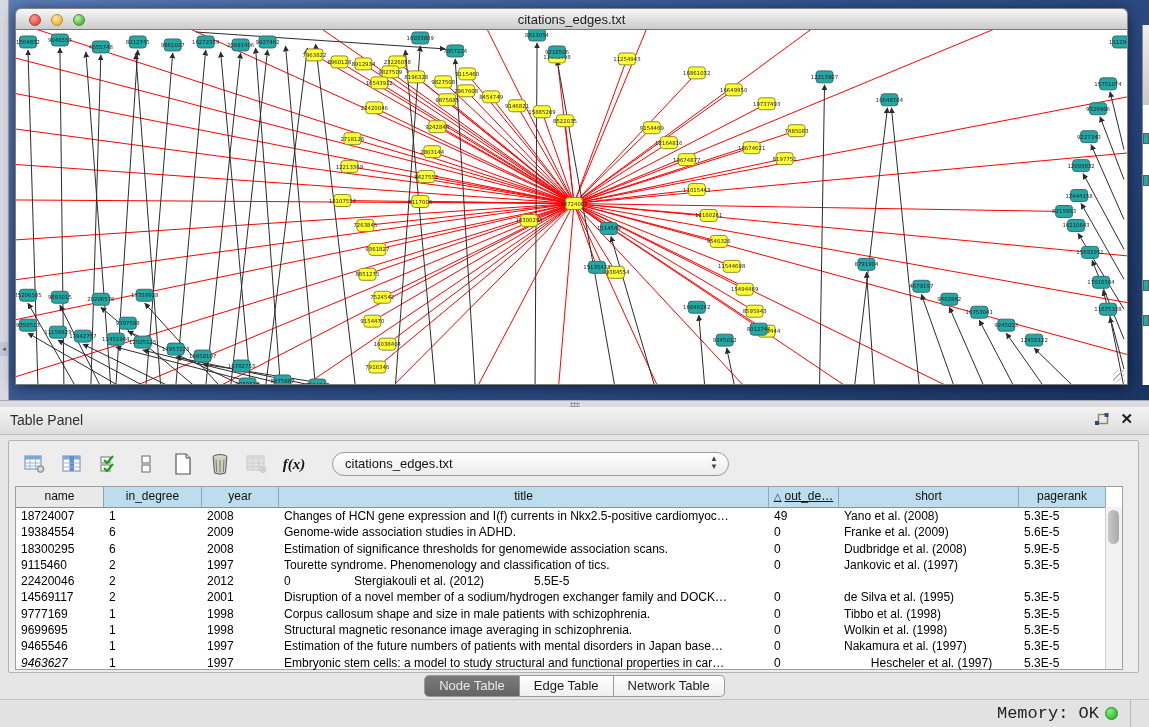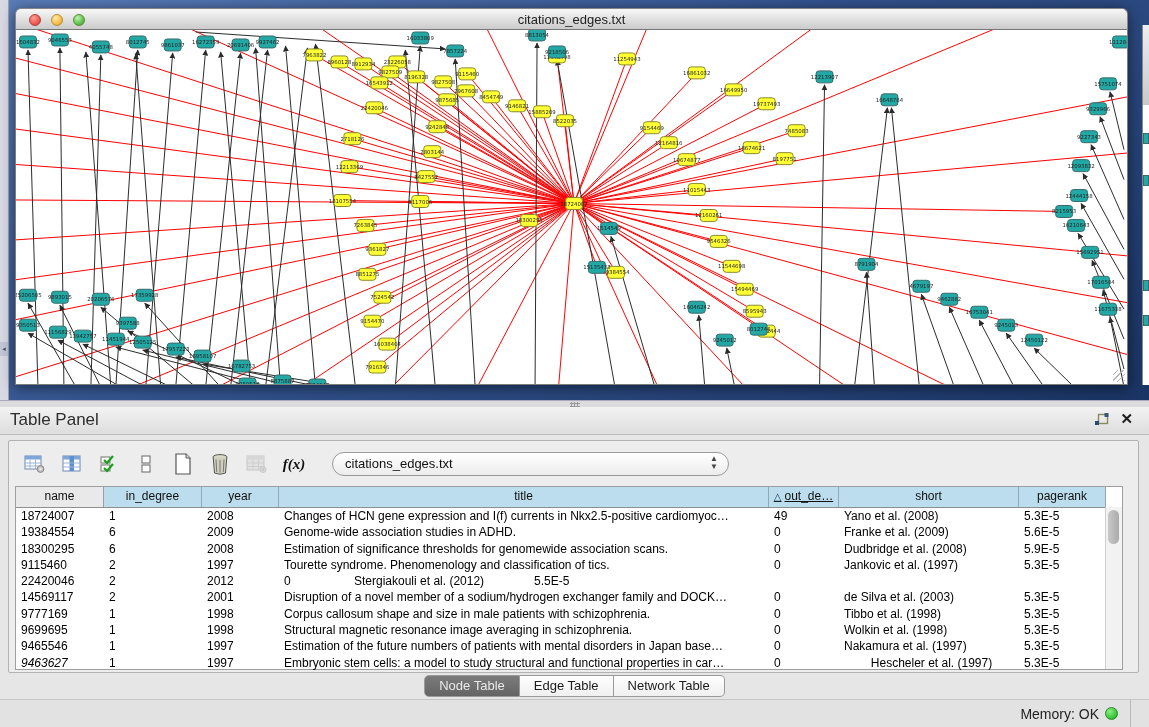--- a/index.html
+++ b/index.html
@@ -35,21 +35,21 @@
   
   .divider{position:absolute;left:0;top:400px;width:1149px;height:7px;background:#dcdcdc;
            border-top:1px solid #aab;box-sizing:border-box;}
   .grip{position:absolute;left:570px;top:1px;width:10px;height:5px;
         background:radial-gradient(circle,#9a9a9a 1px,transparent 1.4px) 0 0/3px 3px;}
 
   
   .table-panel{position:absolute;left:0;top:407px;width:1149px;height:320px;background:#e6e6e6;}
   .phdr{position:absolute;left:0;top:0;right:0;height:27px;background:linear-gradient(#f3f3f3,#ddd);
         border-bottom:1px solid #bdbdbd;}
-  .phdr .ptitle{position:absolute;left:10px;top:0;line-height:26px;font-size:17px;color:#2e2e2e;}
+  .phdr .ptitle{position:absolute;left:10px;top:0;line-height:26px;font-size:14px;color:#2e2e2e;}
   .phdr .float-ic{position:absolute;right:40px;top:6px;width:15px;height:15px;cursor:pointer;}
   .phdr .close-ic{position:absolute;right:16px;top:3px;font-size:15px;font-weight:bold;color:#1c1c1c;cursor:pointer;}
 
   .box{position:absolute;left:8px;top:33px;width:1131px;height:233px;border:1px solid #b2b2b2;
        background:#ededed;border-radius:2px;box-sizing:border-box;}
   .toolbar{position:absolute;left:22px;top:42px;height:30px;display:flex;align-items:center;gap:11px;}
   .tbtn{width:26px;height:26px;display:flex;align-items:center;justify-content:center;cursor:pointer;border-radius:3px;}
   .tbtn.disabled{opacity:.45;cursor:default;}
   .fx{font-family:"Liberation Serif",serif;font-style:italic;font-weight:bold;font-size:15px;color:#111;}
   .combo{margin-left:14px;width:395px;height:22px;border:1px solid #9a9a9a;border-radius:12px;
@@ -76,21 +76,21 @@
   .seg{height:20px;line-height:20px;padding:0 14px;font-size:13px;color:#1c1c1c;cursor:pointer;
        background:linear-gradient(#fff,#efefef);border:1px solid #9a9a9a;border-left:none;}
   .seg:first-child{border-left:1px solid #9a9a9a;border-radius:5px 0 0 5px;}
   .seg:last-child{border-radius:0 5px 5px 0;}
   .seg.sel{background:linear-gradient(#7b7b7b,#646464);color:#e9e9e9;}
 
   .statusbar{position:absolute;left:0;bottom:0;width:100%;height:27px;background:#e2e2e2;
              border-top:1px solid #c6c6c6;}
   .mem{position:absolute;right:18px;top:0;height:27px;display:flex;align-items:center;gap:6px;
        padding-right:12px;border-right:1px solid #b8b8b8;}
-  .mem .mlabel{font-size:14px;color:#222;}
+  .mem .mlabel{font-size:17px;color:#222;font-family:Liberation Mono, monospace;}
   .mem .mdot{width:13px;height:13px;border-radius:50%;background:radial-gradient(circle at 35% 30%,#8aef82,#3ec93e 60%,#2a9a2a);
              border:1px solid #2a8a2a;box-sizing:border-box;}
 </style>
 </head>
 <body>
 
 <div class="app">
 
   <div class="desktop">
     <div class="left-strip">
@@ -816,21 +816,21 @@
             <div class="td" style="width: 70px;">0</div>
             <div class="td" style="width: 180px;">Stergiakouli et al. (2012)</div>
             <div class="td" style="width: 87px;">5.5E-5</div>
           </div>
           <div class="tr">
             <div class="td" style="width: 88px;">14569117</div>
             <div class="td" style="width: 98px;">2</div>
             <div class="td" style="width: 77px;">2001</div>
             <div class="td" style="width: 490px;">Disruption of a novel member of a sodium/hydrogen exchanger family and DOCK…</div>
             <div class="td" style="width: 70px;">0</div>
-            <div class="td" style="width: 180px;">de Silva et al. (2003)</div>
+            <div class="td" style="width: 180px;">de Silva et al. (1995)</div>
             <div class="td" style="width: 87px;">5.3E-5</div>
           </div>
           <div class="tr">
             <div class="td" style="width: 88px;">9777169</div>
             <div class="td" style="width: 98px;">1</div>
             <div class="td" style="width: 77px;">1998</div>
             <div class="td" style="width: 490px;">Corpus callosum shape and size in male patients with schizophrenia.</div>
             <div class="td" style="width: 70px;">0</div>
             <div class="td" style="width: 180px;">Tibbo et al. (1998)</div>
             <div class="td" style="width: 87px;">5.3E-5</div>

